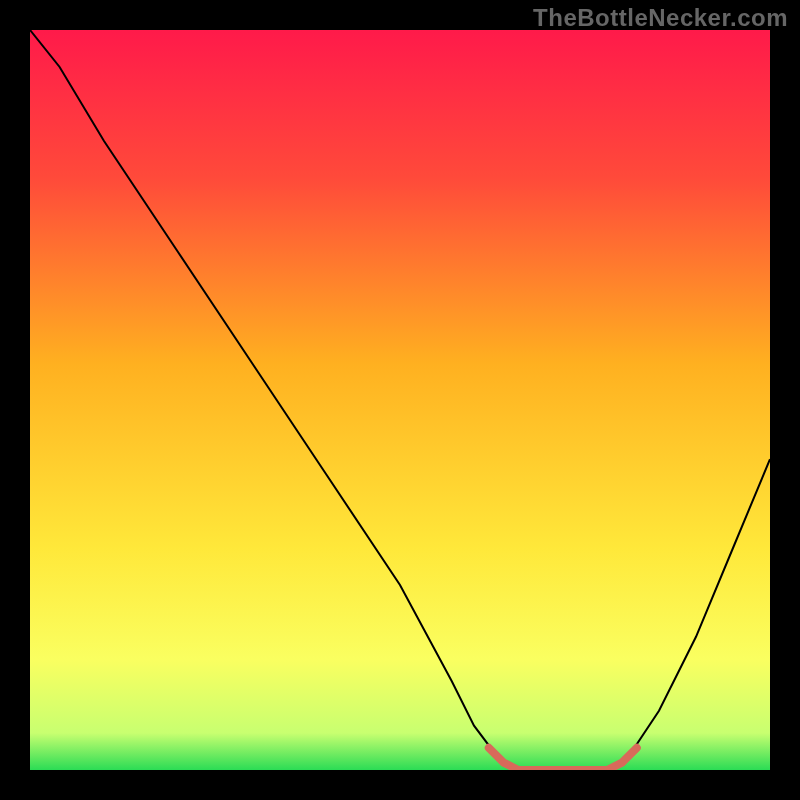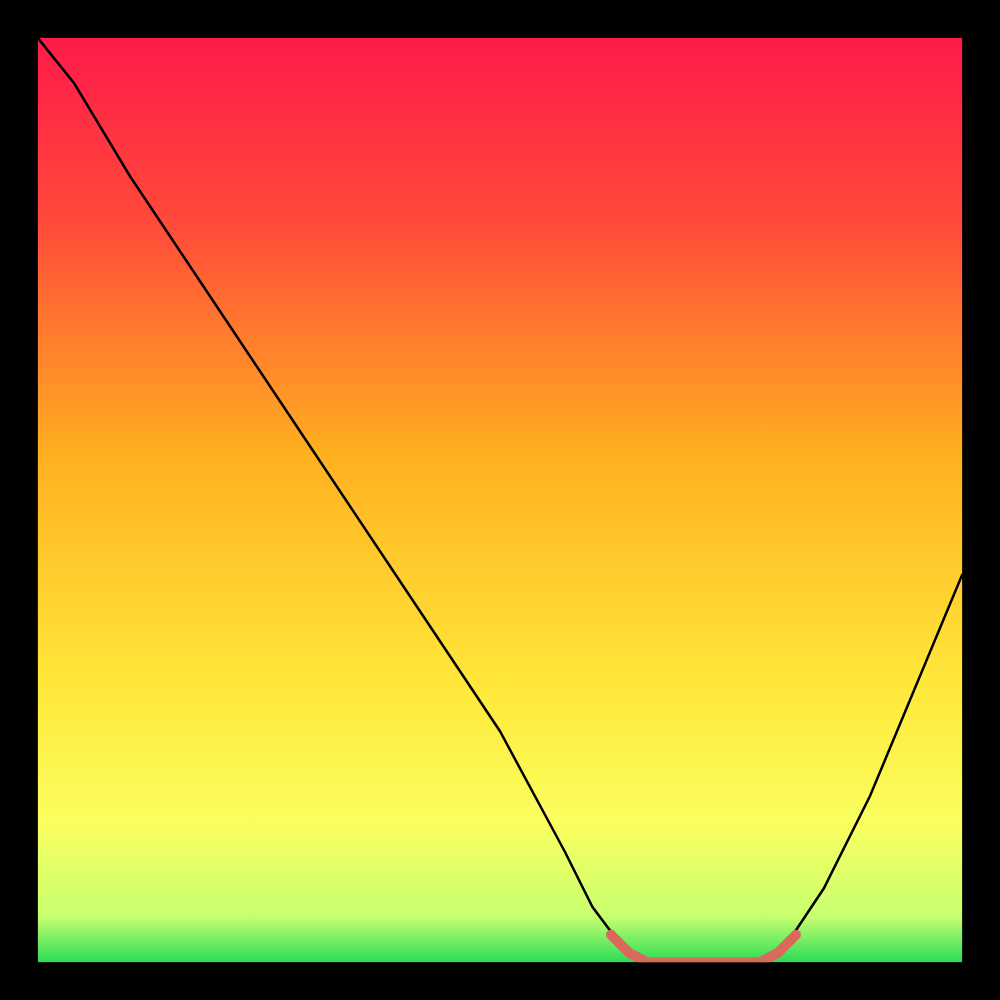--- a/index.html
+++ b/index.html
@@ -28,20 +28,21 @@
     width: 740px;
     height: 740px;
     overflow: hidden;
   }
   .plot svg { width: 100%; height: 100%; display: block; }
 </style>
 </head>
 <body>
 
 <div class="frame">
+  <div class="watermark">TheBottleNecker.com</div>
   <div class="plot">
     <svg viewBox="0 0 740 740" preserveAspectRatio="none">
       <defs>
         <linearGradient id="bg-grad" x1="0" y1="0" x2="0" y2="1">
             <stop offset="0%" stop-color="#ff1a4a"></stop>
             <stop offset="20%" stop-color="#ff4a3a"></stop>
             <stop offset="45%" stop-color="#ffb020"></stop>
             <stop offset="70%" stop-color="#ffe83a"></stop>
             <stop offset="85%" stop-color="#faff60"></stop>
             <stop offset="95%" stop-color="#c8ff70"></stop>

